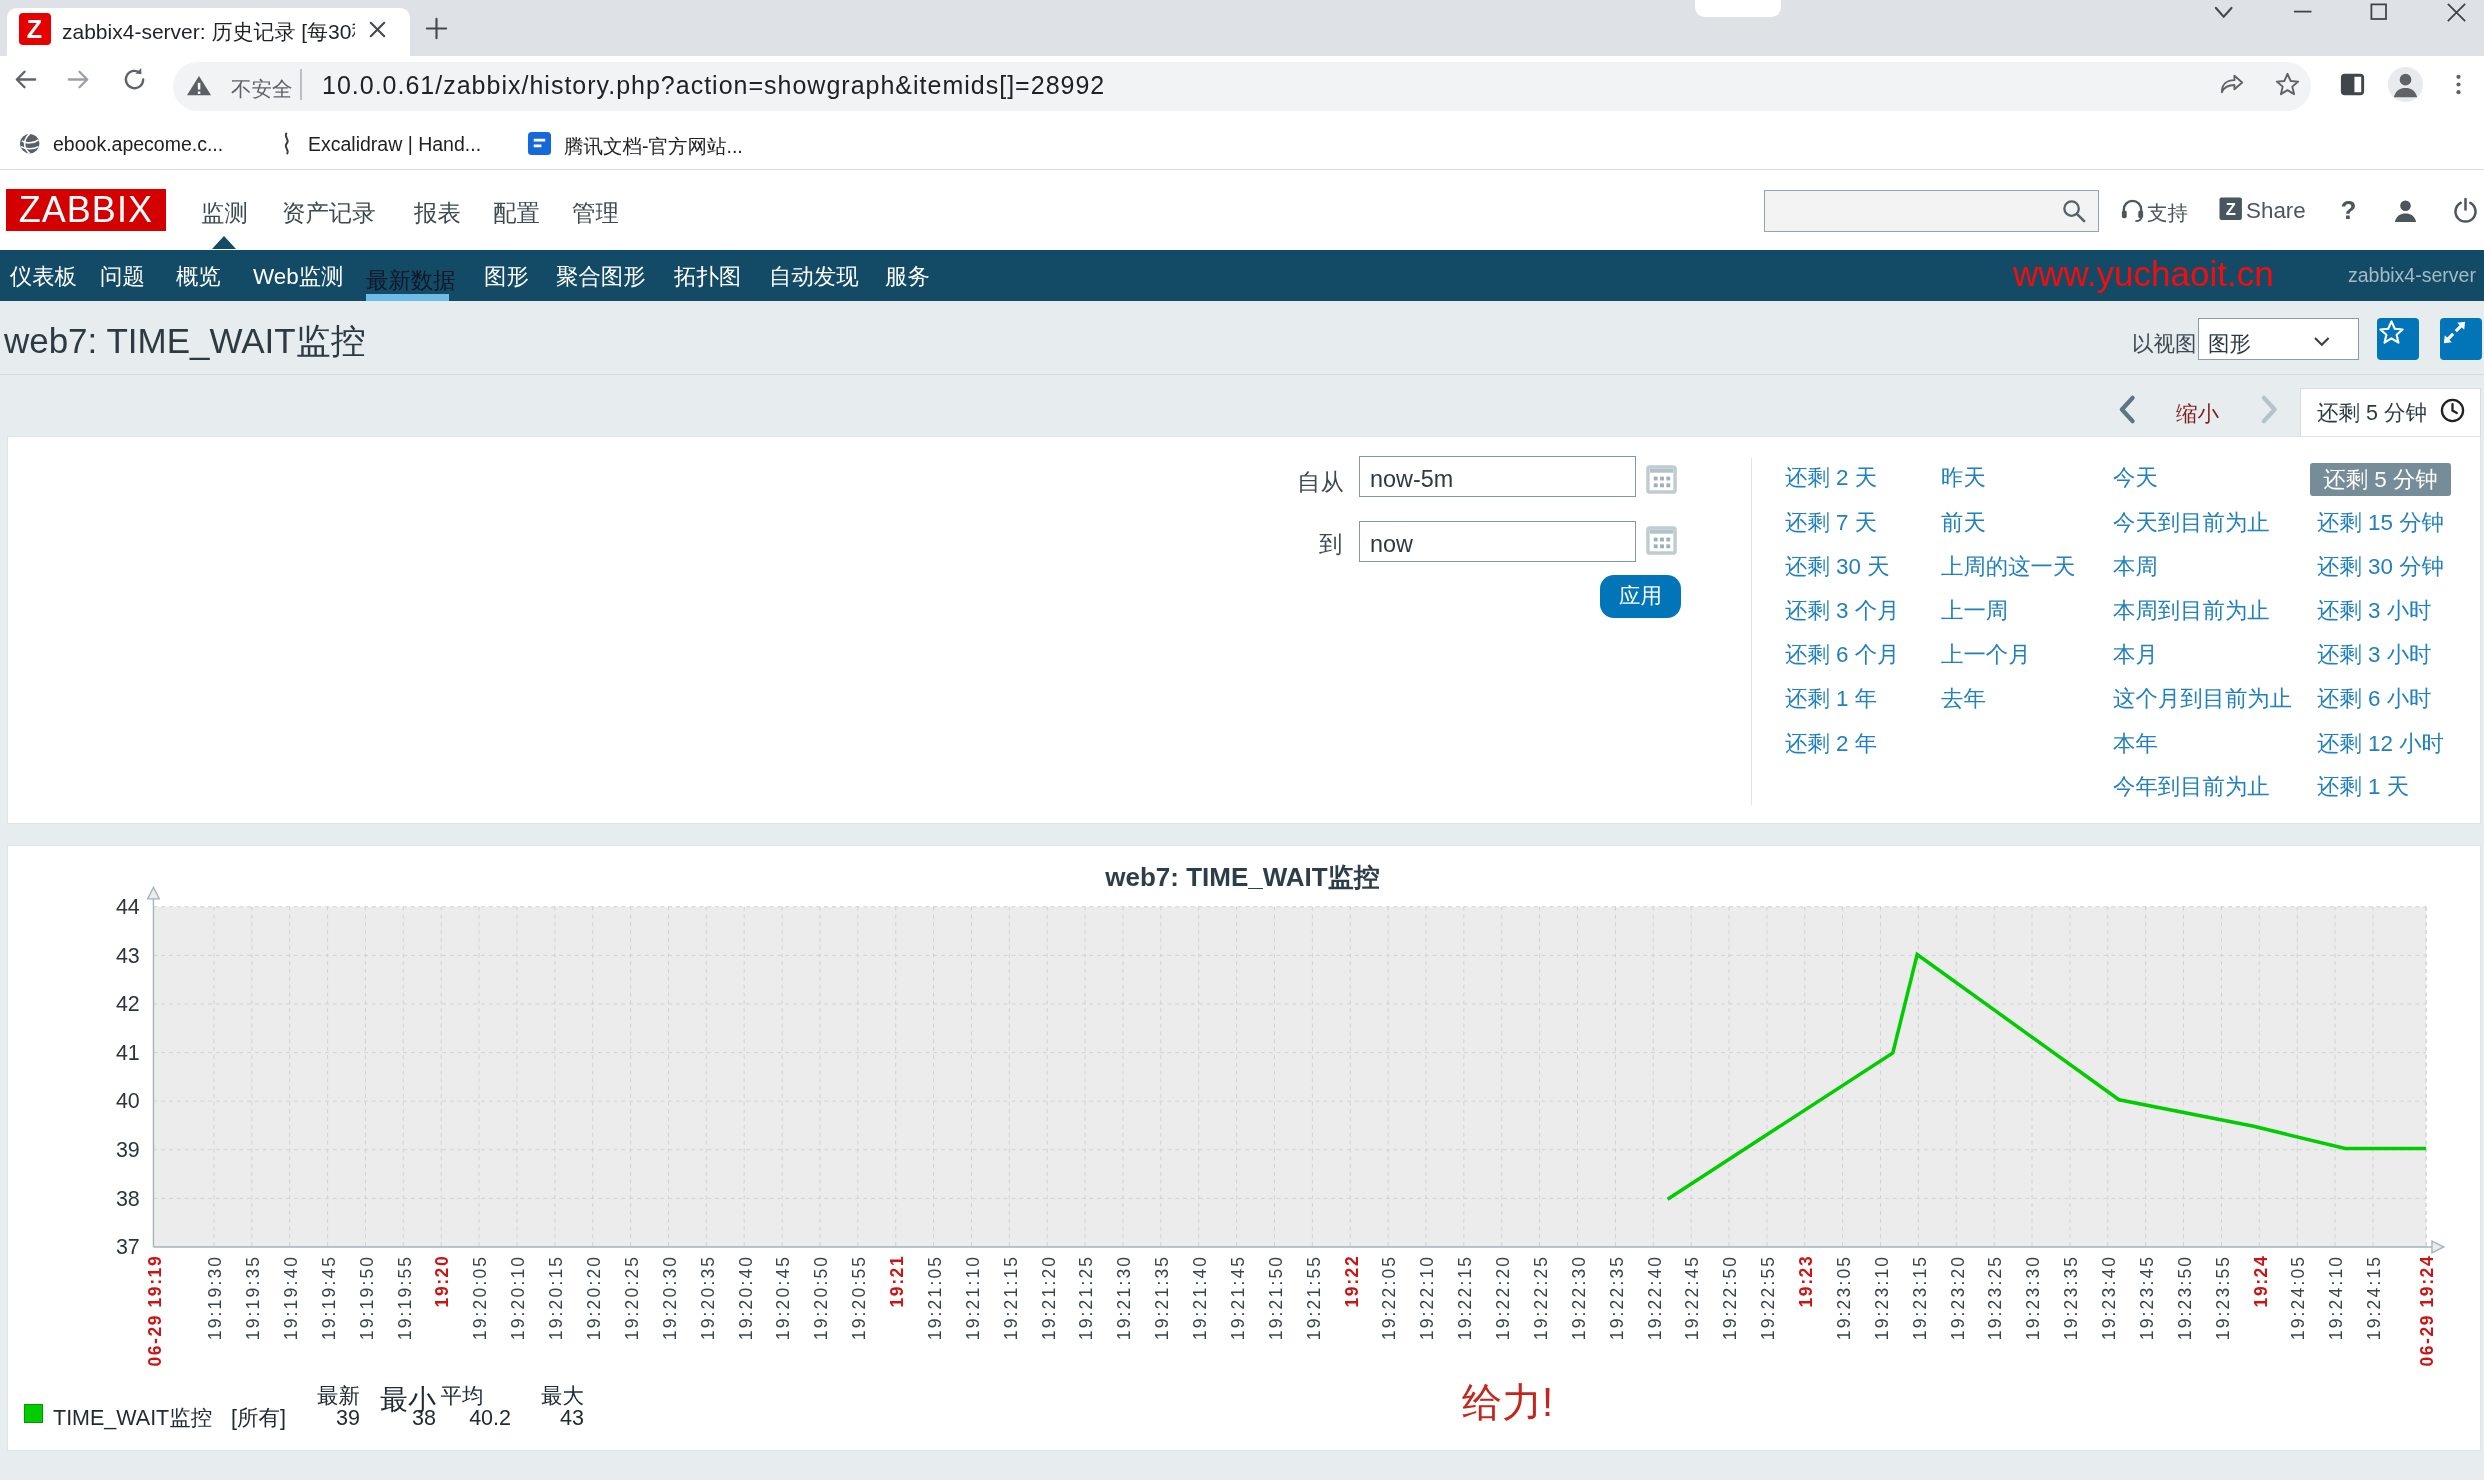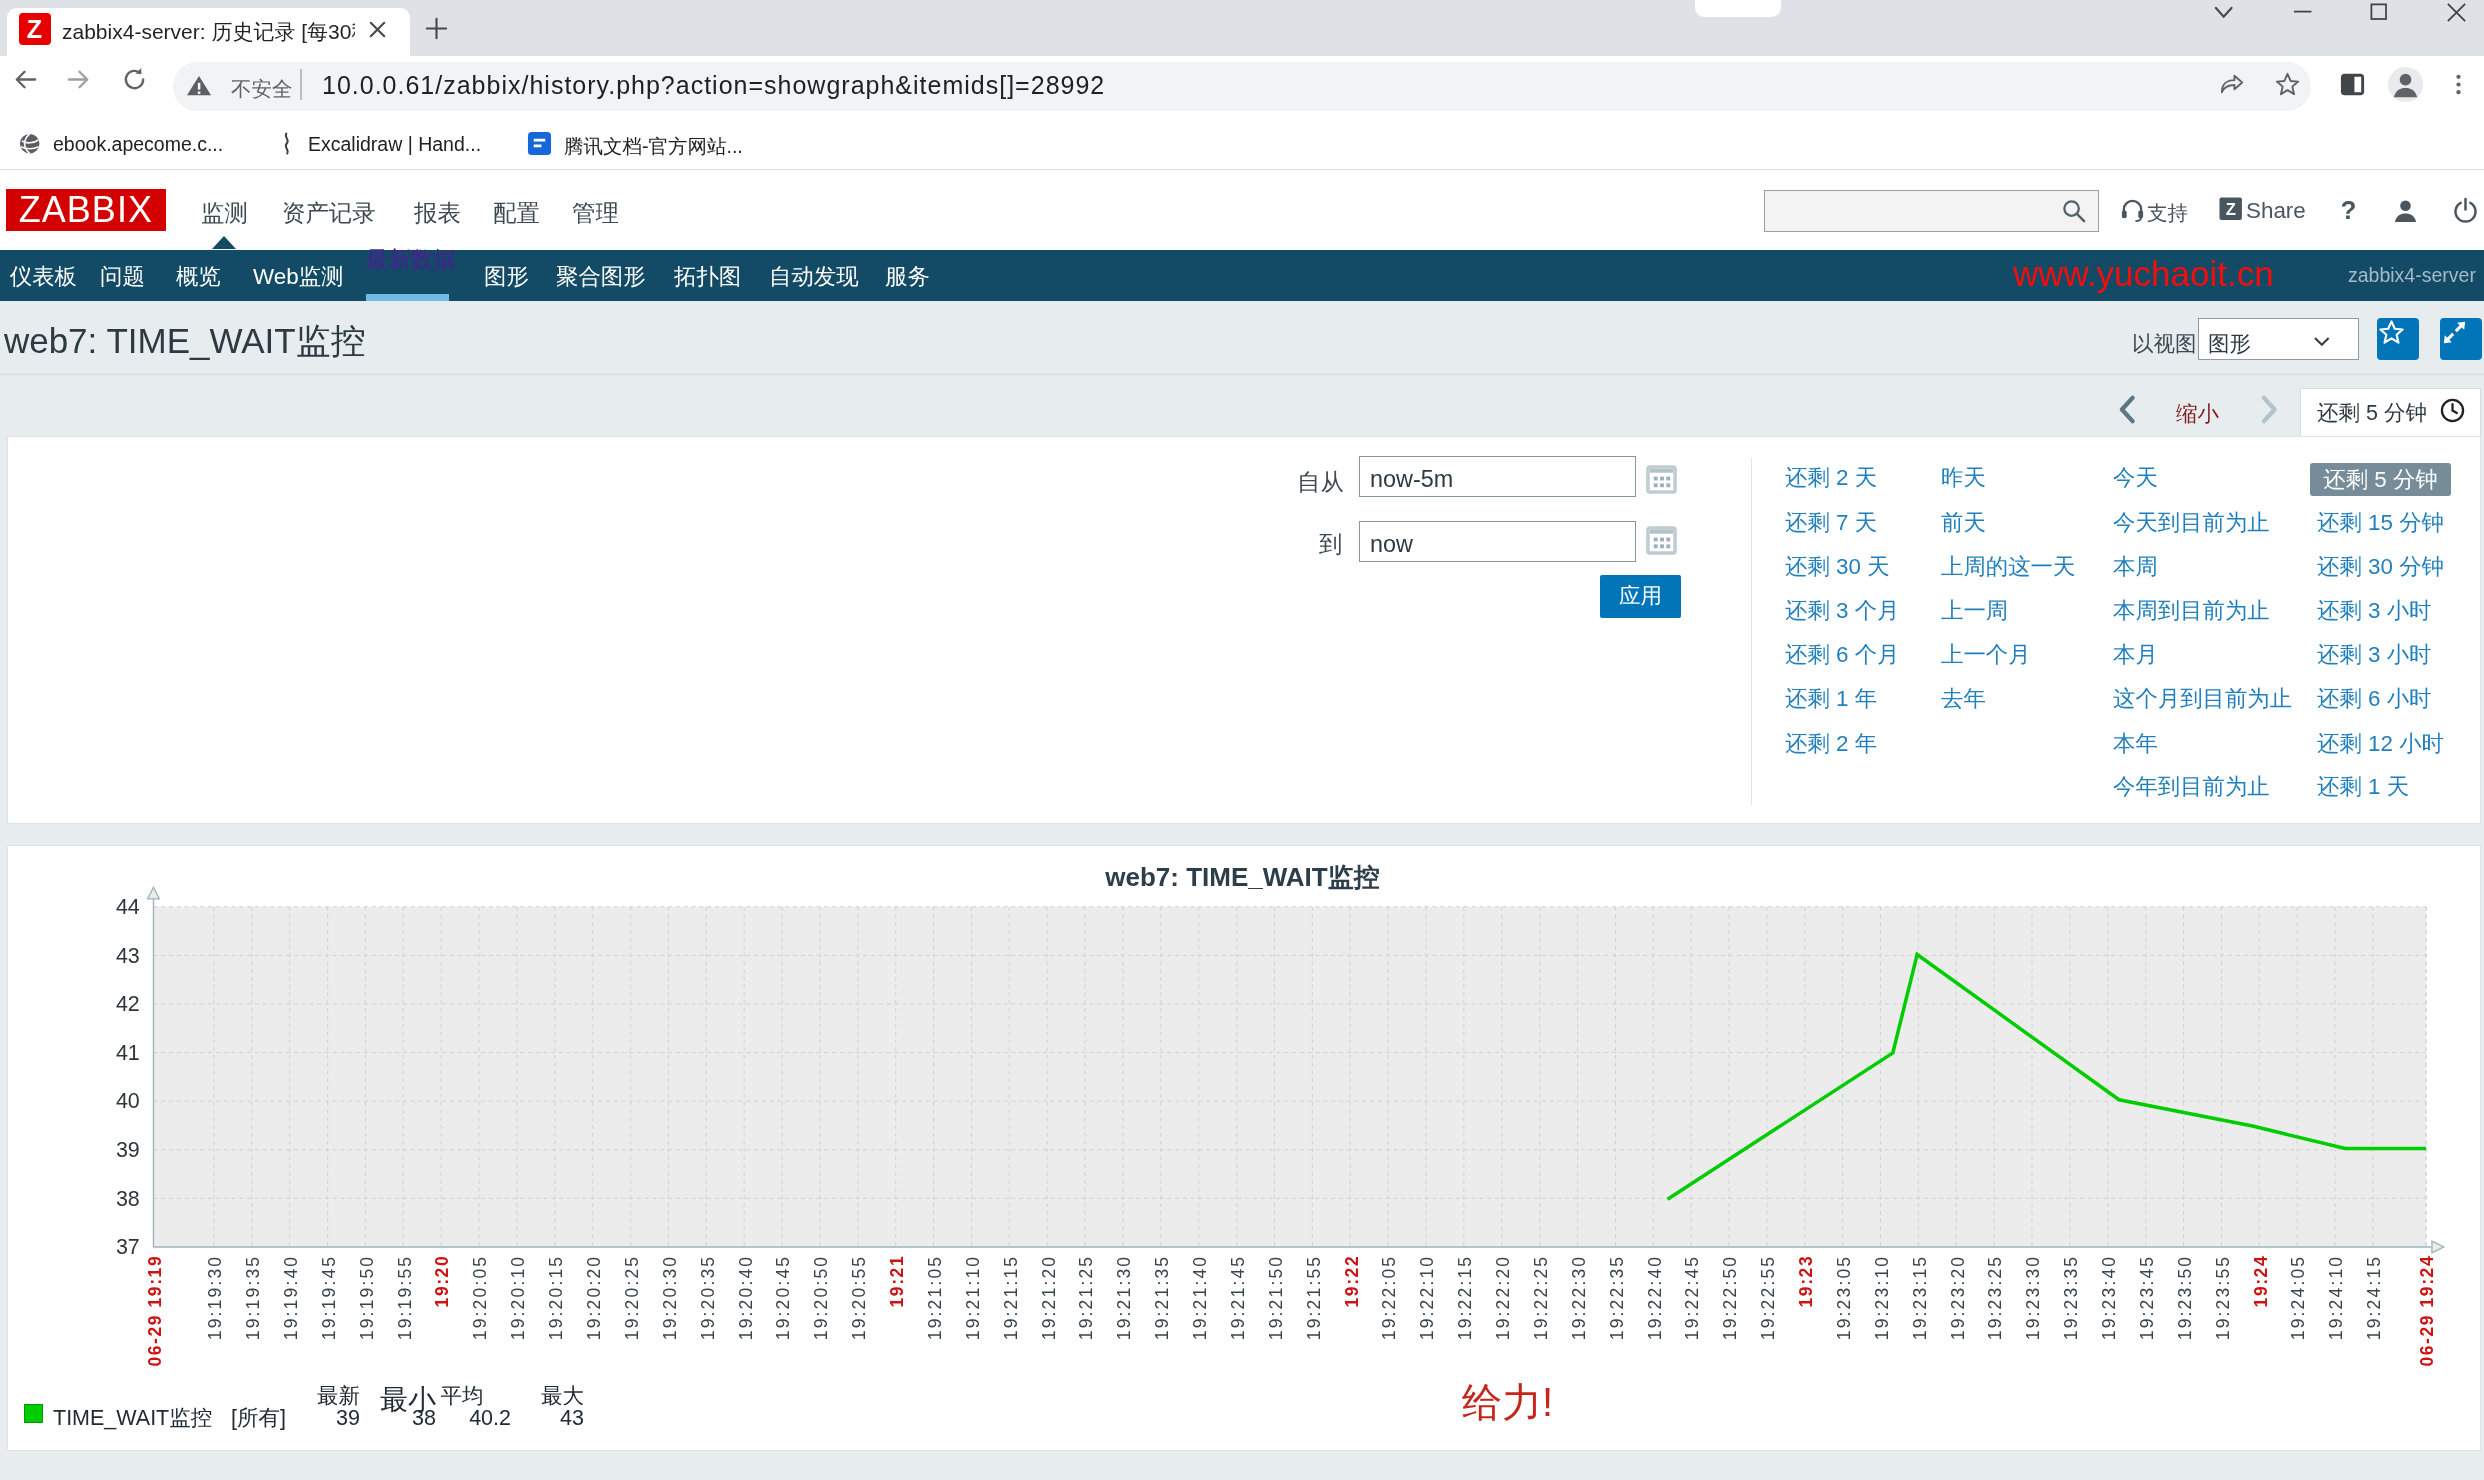--- a/index.html
+++ b/index.html
@@ -125,21 +125,21 @@
       <path d="M9 6a10.4 10.4 0 1 0 10 0" fill="none" stroke="#4b565e" stroke-width="2.6" stroke-linecap="round"></path>
       <path d="M14 2v11" stroke="#4b565e" stroke-width="2.6" stroke-linecap="round"></path>
     </svg></div>
 
 <div class="abs" style="left:0;top:250px;width:2485px;height:51px;background:#134b66"></div>
 <div class="abs" style="left:212px;top:236px;width:0;height:0;border-left:12.7px solid transparent;border-right:12.7px solid transparent;border-bottom:13.7px solid #134b66"></div>
 <div class="abs" style="left:9.8px;top:261px;font-size:22.4px;color:#fff">仪表板</div>
 <div class="abs" style="left:100px;top:261px;font-size:22.4px;color:#fff">问题</div>
 <div class="abs" style="left:176px;top:261px;font-size:22.4px;color:#fff">概览</div>
 <div class="abs" style="left:253px;top:261px;font-size:22.4px;color:#fff">Web监测</div>
-<div class="abs" style="left:366px;top:244px;font-size:22.4px;color:#4c1d95">最新数据</div>
+<div class="abs" style="left:366px;top:265px;font-size:22.4px;color:#0f172a">最新数据</div>
 <div class="abs" style="left:484px;top:261px;font-size:22.4px;color:#fff">图形</div>
 <div class="abs" style="left:556px;top:261px;font-size:22.4px;color:#fff">聚合图形</div>
 <div class="abs" style="left:674px;top:261px;font-size:22.4px;color:#fff">拓扑图</div>
 <div class="abs" style="left:769px;top:261px;font-size:22.4px;color:#fff">自动发现</div>
 <div class="abs" style="left:885px;top:261px;font-size:22.4px;color:#fff">服务</div>
 <div class="abs" style="left:366px;top:294px;width:83px;height:6.8px;background:#6fbde6"></div>
 <div class="abs" style="left:2013px;top:254px;font-size:35px;font-weight:normal;color:#f30d0d">www.yuchaoit.cn</div>
 <div class="abs" style="left:2348px;top:264px;font-size:19.5px;color:#a4bac7">zabbix4-server</div>
 
 <div class="abs" style="left:3.9px;top:318px;font-size:35px;color:#2e3a42">web7: TIME_WAIT监控</div>
@@ -200,21 +200,21 @@
       <rect x="4" y="5" width="24" height="4" fill="#b3c2c9"></rect>
       <g fill="#9fb0b8">
         <rect x="8" y="13" width="4" height="4"></rect>
         <rect x="14.5" y="13" width="4" height="4"></rect>
         <rect x="21" y="13" width="4" height="4"></rect>
         <rect x="8" y="20" width="4" height="4"></rect>
         <rect x="14.5" y="20" width="4" height="4"></rect>
         <rect x="21" y="20" width="4" height="4"></rect>
       </g>
     </svg></div>
-<div class="abs" style="left:1600px;top:575px;width:81px;height:43px;background:#0275b8;border-radius:2px;color:#fff;font-size:21.5px;text-align:center;line-height:43px">应用</div>
+<div class="abs" style="left:1600px;top:575px;width:81px;height:43px;background:#0275b8;border-radius:14px;color:#fff;font-size:21.5px;text-align:center;line-height:43px">应用</div>
 <div class="abs" style="left:1751px;top:458px;width:1px;height:347px;background:#dfe4e7"></div>
 <div class="lnk" style="left:1785px;top:462px">还剩 2 天</div>
 <div class="lnk" style="left:1785px;top:507px">还剩 7 天</div>
 <div class="lnk" style="left:1785px;top:551px">还剩 30 天</div>
 <div class="lnk" style="left:1785px;top:595px">还剩 3 个月</div>
 <div class="lnk" style="left:1785px;top:639px">还剩 6 个月</div>
 <div class="lnk" style="left:1785px;top:683px">还剩 1 年</div>
 <div class="lnk" style="left:1785px;top:728px">还剩 2 年</div>
 <div class="lnk" style="left:1941px;top:462px">昨天</div>
 <div class="lnk" style="left:1941px;top:507px">前天</div>

